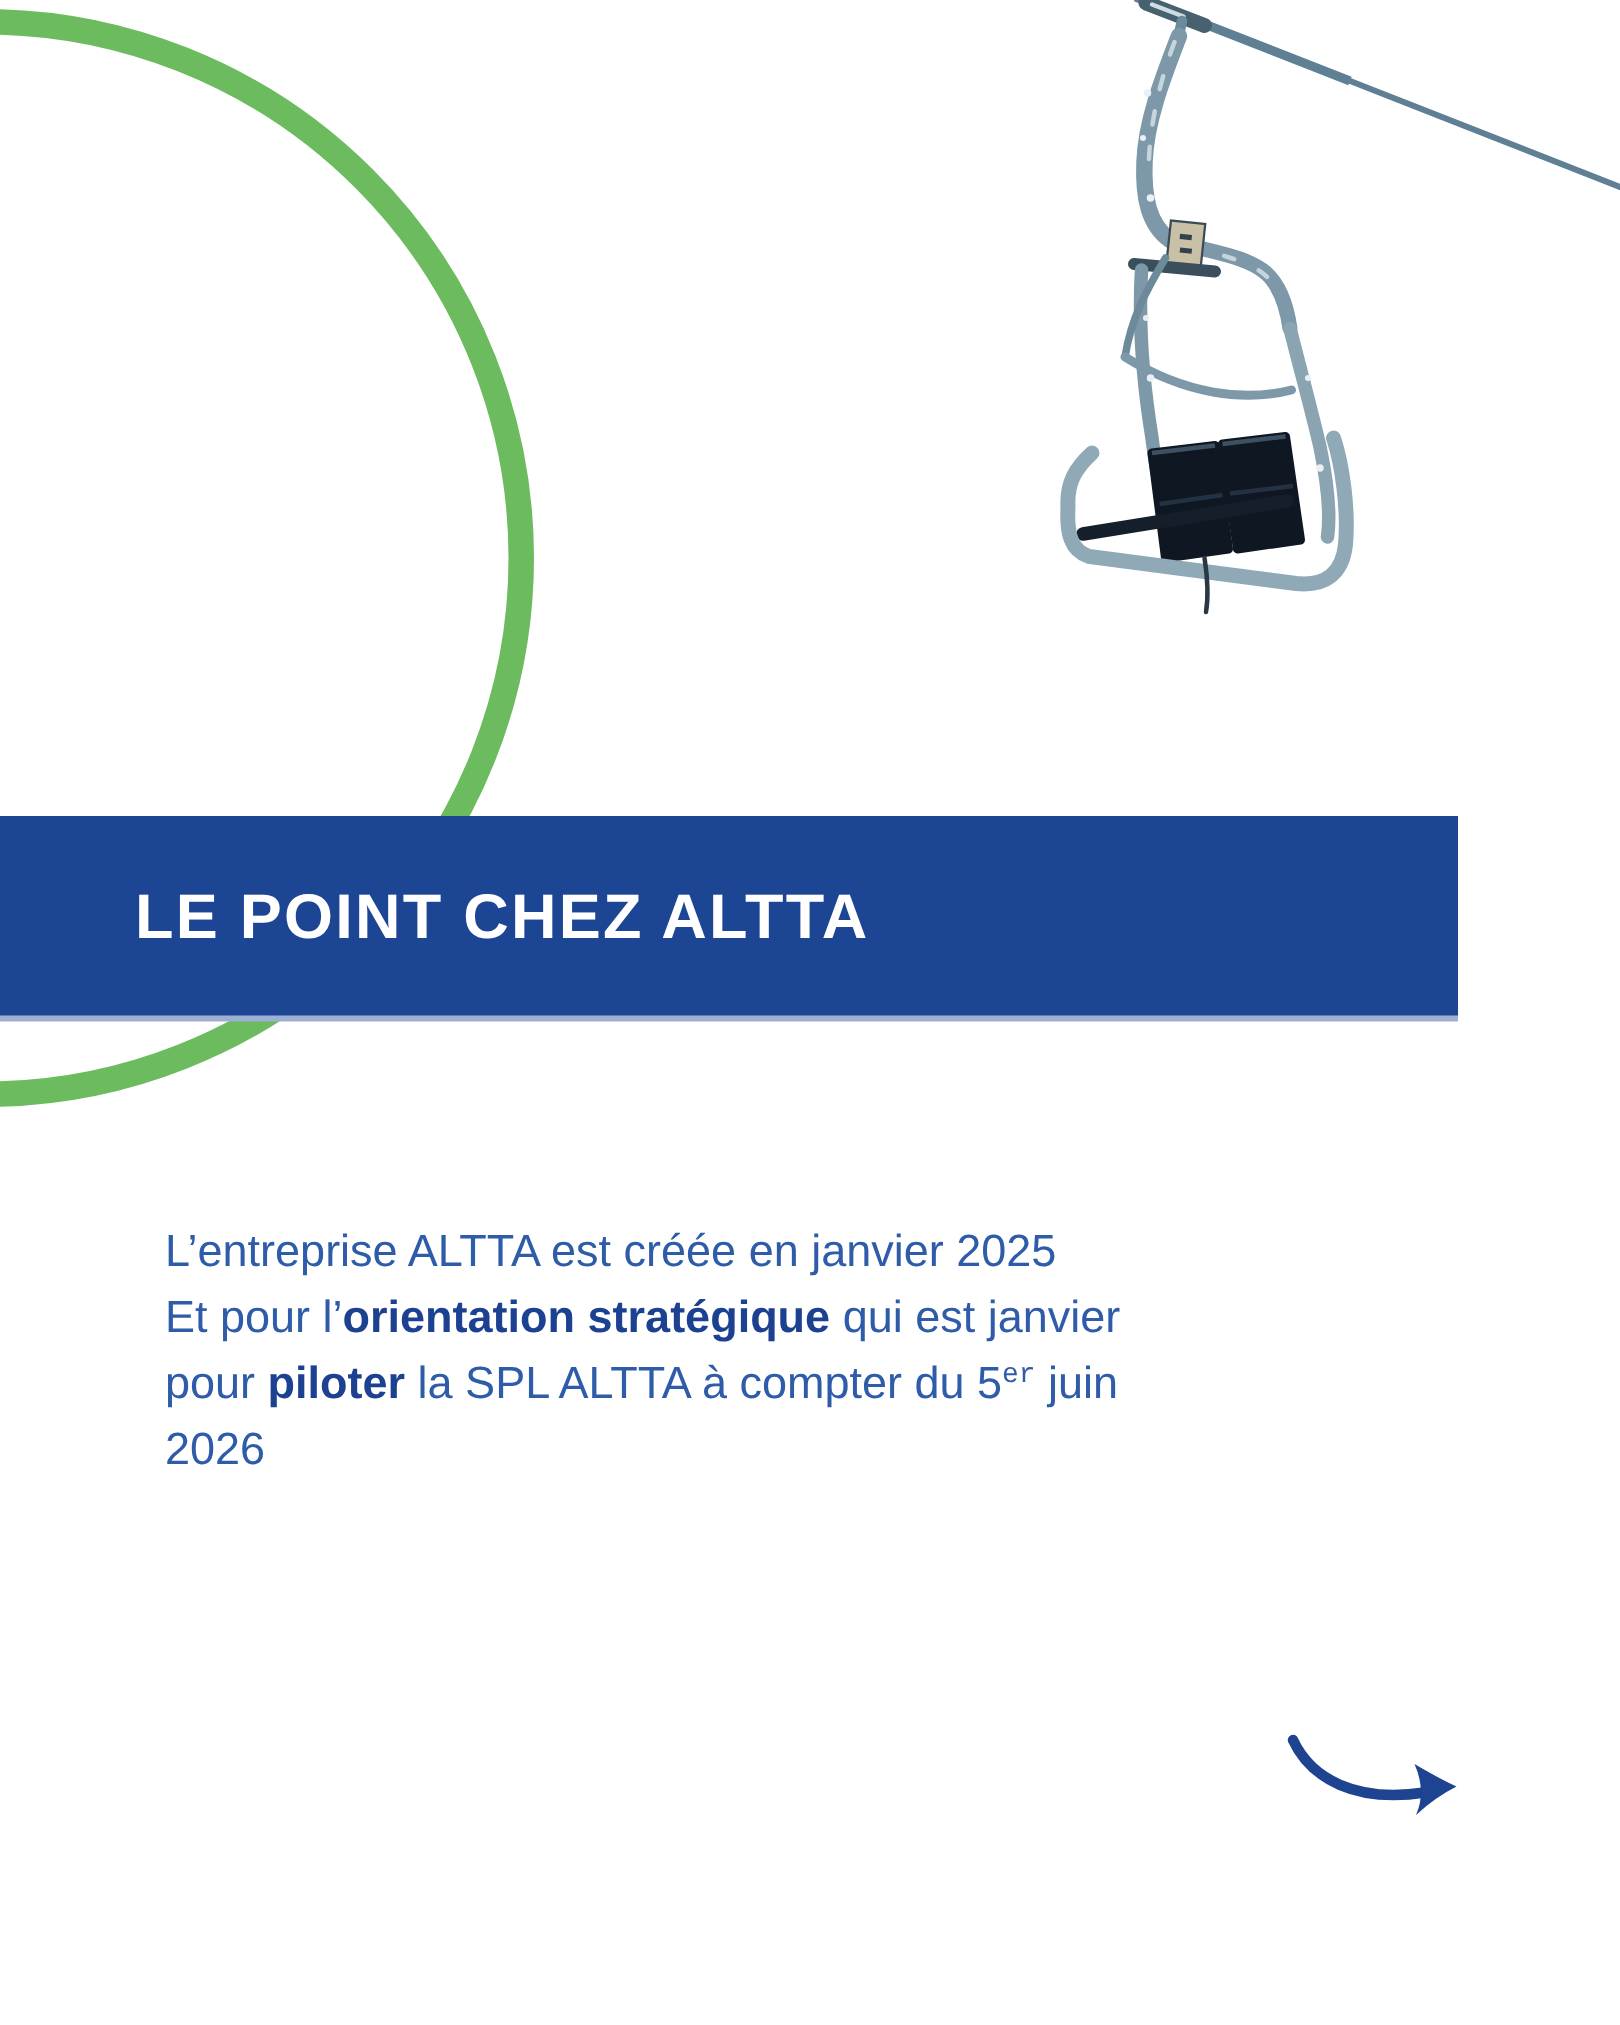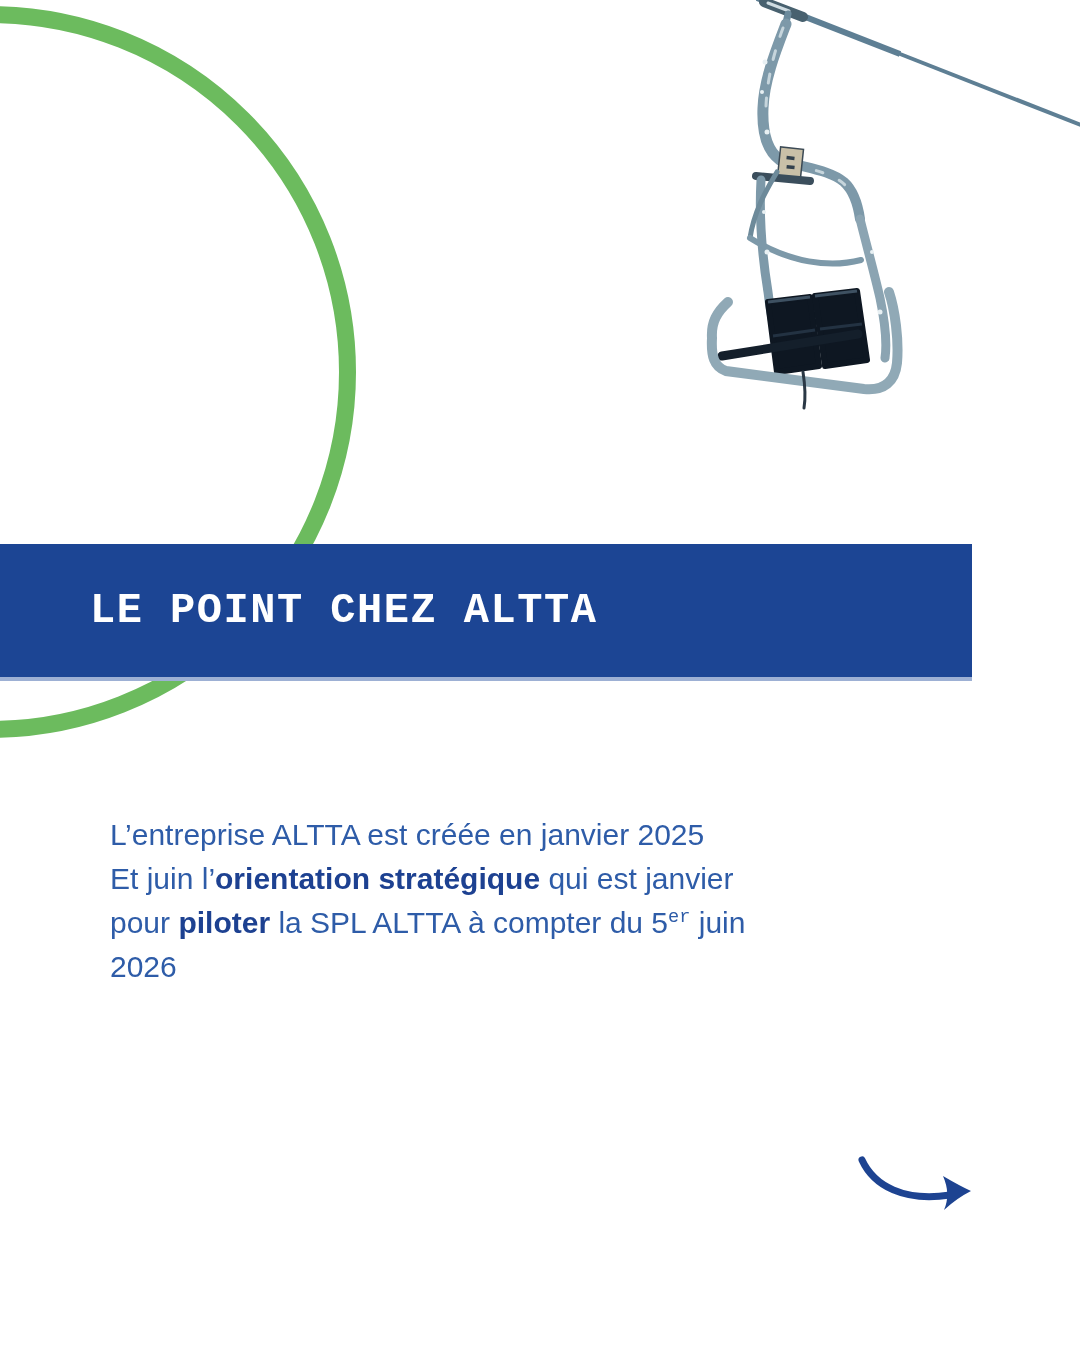--- a/index.html
+++ b/index.html
@@ -25,21 +25,20 @@
   .chair-svg{position:absolute;left:640px;top:0;z-index:1;}
   
   .banner{
     position:absolute;
     left:0;top:544px;
     width:972px;height:133px;
     background:#1C4594;
     box-shadow:0 4px 0 0 #9DB0D4;
     display:flex;align-items:center;
     z-index:2;
-    font-family:Liberation Mono, monospace;
   }
   .banner h1{
     margin:0 0 0 90px;
     color:#FFFFFF;
     font-size:42px;
     font-weight:bold;
     letter-spacing:1.5px;
     line-height:1;
   }
   
@@ -118,21 +117,21 @@
     <path d="M88,302 C77,312 71,322 72,338 C71,356 74,367 86,371 L224,389 C244,391 255,382 257,363 C259,340 255,310 249,292" stroke="#90A9B6" stroke-width="10" stroke-linecap="round" fill="none"></path>
 
     <path d="M163,372 C165,385 166,396 164,408" stroke="#2A3845" stroke-width="3" stroke-linecap="round" fill="none"></path>
   </svg>
 
   <div class="banner">
     <h1>LE POINT CHEZ ALTTA</h1>
   </div>
 
   <div class="body-copy">
-    <p><span>L’entreprise ALTTA est créée en janvier 2025</span><br><span>Et juin l’</span><span class="b">orientation stratégique</span><span> qui est janvier</span><br><span>pour </span><span class="b">piloter</span><span> la SPL ALTTA à compter du 5</span><sup>er</sup><span> juin</span><br><span>2026</span></p>
+    <p><span>L’entreprise ALTTA est créée en janvier 2025</span><br><span>Et pour l’</span><span class="b">orientation stratégique</span><span> qui est janvier</span><br><span>pour </span><span class="b">piloter</span><span> la SPL ALTTA à compter du 5</span><sup>er</sup><span> juin</span><br><span>2026</span></p>
   </div>
 
   <svg class="arrow-svg" width="160" height="90" viewBox="0 0 160 90">
     <path d="M22,30 C34,56 64,72 110,65" stroke="#1D4391" stroke-width="7" stroke-linecap="round" fill="none"></path>
     <path d="M103,46 Q120,56 131,61 Q117,68 104,80 Q111,64 103,46 Z" fill="#1D4391"></path>
   </svg>
 
 </div>
 
 </body></html>

